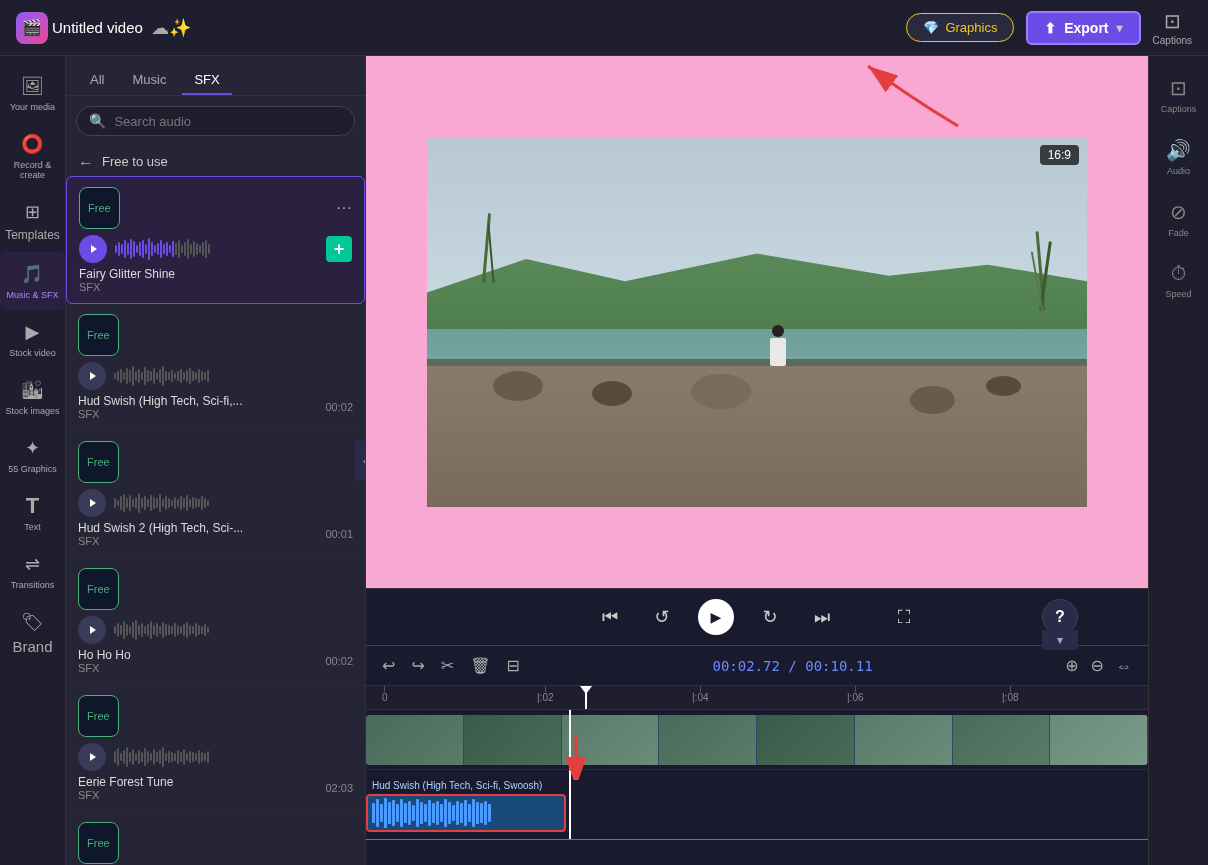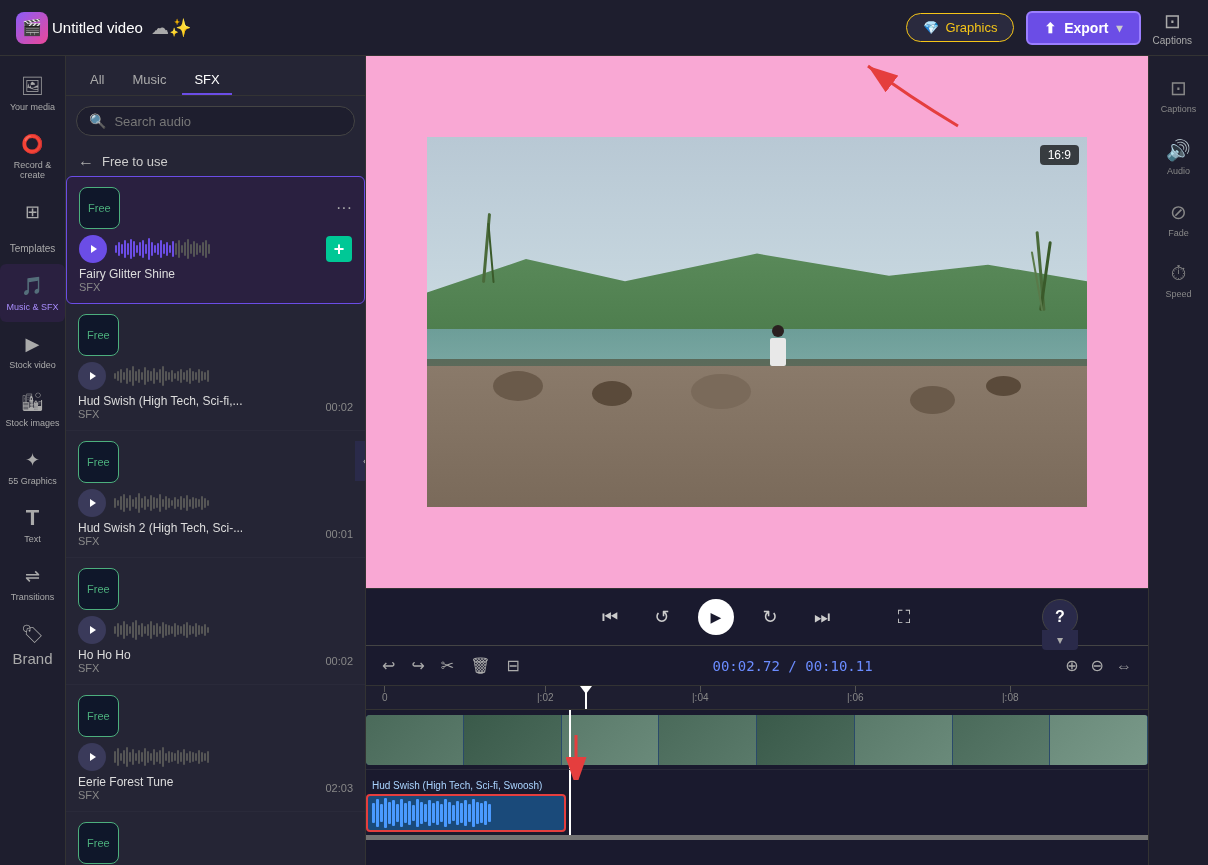--- a/index.html
+++ b/index.html
@@ -479,21 +479,21 @@
     .thumb-2 { background: linear-gradient(135deg, #3a5a4a 0%, #4a6a5a 100%); }
     .thumb-3 { background: linear-gradient(135deg, #5a7a6a 0%, #6a8a7a 100%); }
     .thumb-4 { background: linear-gradient(135deg, #4a6a5a 0%, #5a7a6a 100%); }
     .thumb-5 { background: linear-gradient(135deg, #3a5a4a 0%, #4a6a5a 100%); }
     .thumb-6 { background: linear-gradient(135deg, #5a7a6a 0%, #6a8a7a 100%); }
     .thumb-7 { background: linear-gradient(135deg, #4a6a5a 0%, #5a7a6a 100%); }
     .thumb-8 { background: linear-gradient(135deg, #6a8a7a 0%, #7a9a8a 100%); }
 
     .audio-track-row {
       height: 70px;
-      border-bottom: 5px solid #737373;
+      border-bottom: 1px solid #737373;
       position: relative;
     }
 
     
     .right-sidebar {
       width: 60px;
       background: #1e1e2e;
       border-left: 1px solid #333;
       display: flex;
       flex-direction: column;
@@ -598,21 +598,21 @@
     <div class="sidebar-icon-item">
       <div class="icon-shape">🖼</div>
       <span style="font-size:9px;text-align:center;">Your media</span>
     </div>
     <div class="sidebar-icon-item">
       <div class="icon-shape">⭕</div>
       <span style="font-size:9px;text-align:center;">Record &amp; create</span>
     </div>
     <div class="sidebar-icon-item">
       <div class="icon-shape">⊞</div>
-      <span style="font-size:10px;text-align:right;margin-top:15px;">Templates</span>
+      <span style="font-size:12px;text-align:right;">Templates</span>
     </div>
     <div class="sidebar-icon-item music-active">
       <div class="icon-shape">🎵</div>
       <span style="font-size:9px;text-align:center;">Music &amp; SFX</span>
     </div>
     <div class="sidebar-icon-item">
       <div class="icon-shape">▶</div>
       <span style="font-size:9px;text-align:right;">Stock video</span>
     </div>
     <div class="sidebar-icon-item">

